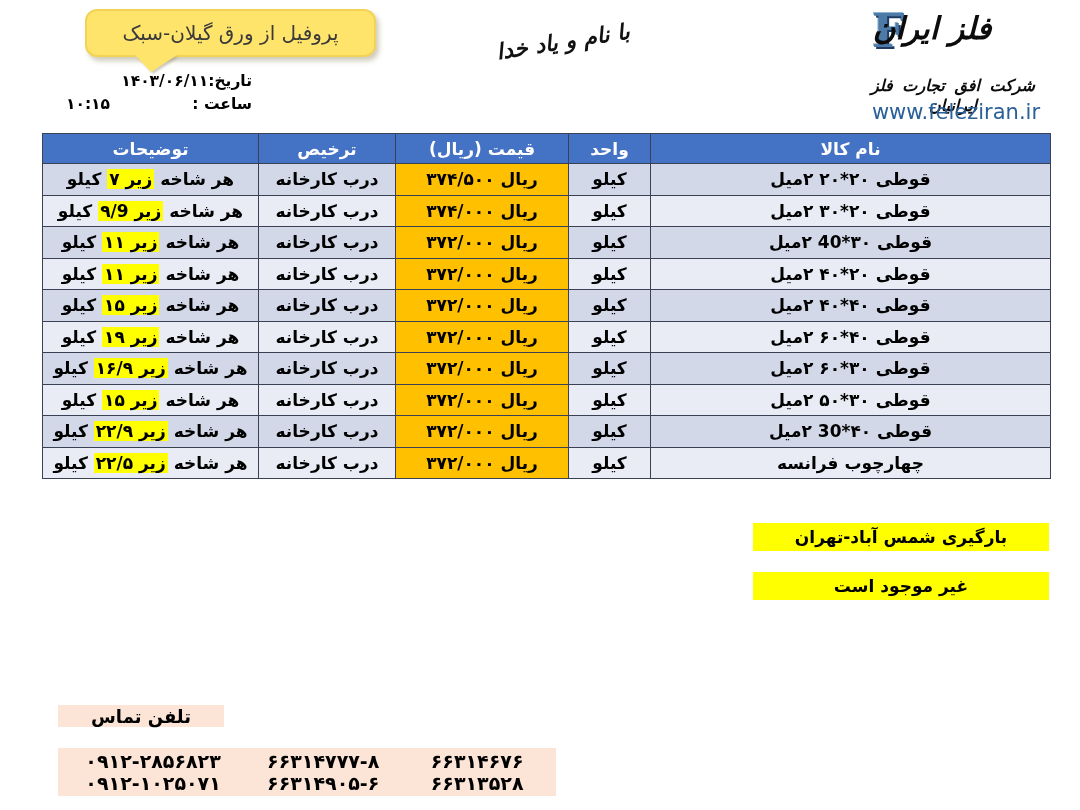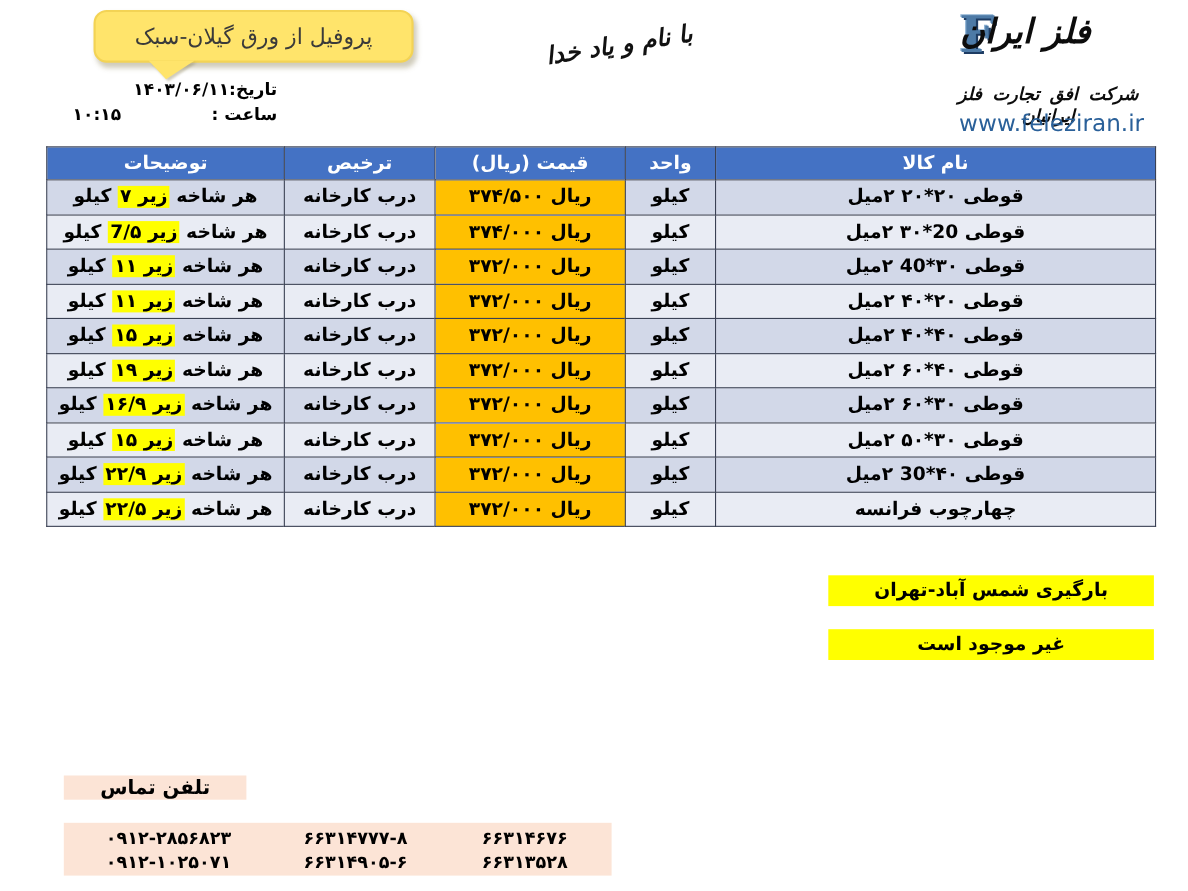--- a/index.html
+++ b/index.html
@@ -50,21 +50,21 @@
   .banner{position:absolute;left:753px;width:296px;height:28px;background:#FFFF00;
     display:flex;align-items:center;justify-content:center;font-size:17px;font-weight:bold;color:#000;}
   .banner1{top:523px;}
   .banner2{top:572px;}
 
   
   .contact-title{position:absolute;left:58px;top:705px;width:166px;height:22px;background:#FCE4D6;
     display:flex;align-items:center;justify-content:center;font-size:18px;font-weight:bold;color:#000;}
   .phones{position:absolute;left:58px;top:748px;width:498px;height:48px;background:#FCE4D6;
     display:grid;grid-template-columns:1.1fr 1fr 0.9fr;grid-template-rows:1fr 1fr;direction:ltr;
-    align-items:center;justify-items:center;font-size:16px;font-weight:bold;color:#000;padding:2px 6px;box-sizing:border-box;}
+    align-items:center;justify-items:center;font-size:19px;font-weight:bold;color:#000;padding:2px 6px;box-sizing:border-box;}
   .phones span{direction:ltr;unicode-bidi:isolate;}
 </style>
 </head>
 <body>
 
 <div class="canvas">
 
   <div class="callout">
     <span>پروفیل از ورق گیلان-سبک</span>
     <div class="callout-tail"></div>
@@ -104,25 +104,25 @@
     </thead>
     <tbody>
       <tr class="band-dark">
         <td class="c-name">قوطی ۲۰*۲۰ ۲میل</td>
         <td class="c-unit">کیلو</td>
         <td class="c-price"><span dir="ltr">۳۷۴/۵۰۰ ریال</span></td>
         <td class="c-clear">درب کارخانه</td>
         <td class="c-note"><span>هر شاخه</span> <span class="hl">زیر ۷</span> <span>کیلو</span></td>
       </tr>
       <tr class="band-light">
-        <td class="c-name">قوطی 20*۳۰ ۲میل</td>
+        <td class="c-name">قوطی ۲۰*۳۰ ۲میل</td>
         <td class="c-unit">کیلو</td>
         <td class="c-price"><span dir="ltr">۳۷۴/۰۰۰ ریال</span></td>
         <td class="c-clear">درب کارخانه</td>
-        <td class="c-note"><span>هر شاخه</span> <span class="hl">زیر 7/۵</span> <span>کیلو</span></td>
+        <td class="c-note"><span>هر شاخه</span> <span class="hl">زیر ۹/9</span> <span>کیلو</span></td>
       </tr>
       <tr class="band-dark">
         <td class="c-name">قوطی ۳۰*40 ۲میل</td>
         <td class="c-unit">کیلو</td>
         <td class="c-price"><span dir="ltr">۳۷۲/۰۰۰ ریال</span></td>
         <td class="c-clear">درب کارخانه</td>
         <td class="c-note"><span>هر شاخه</span> <span class="hl">زیر ۱۱</span> <span>کیلو</span></td>
       </tr>
       <tr class="band-light">
         <td class="c-name">قوطی ۲۰*۴۰ ۲میل</td>

